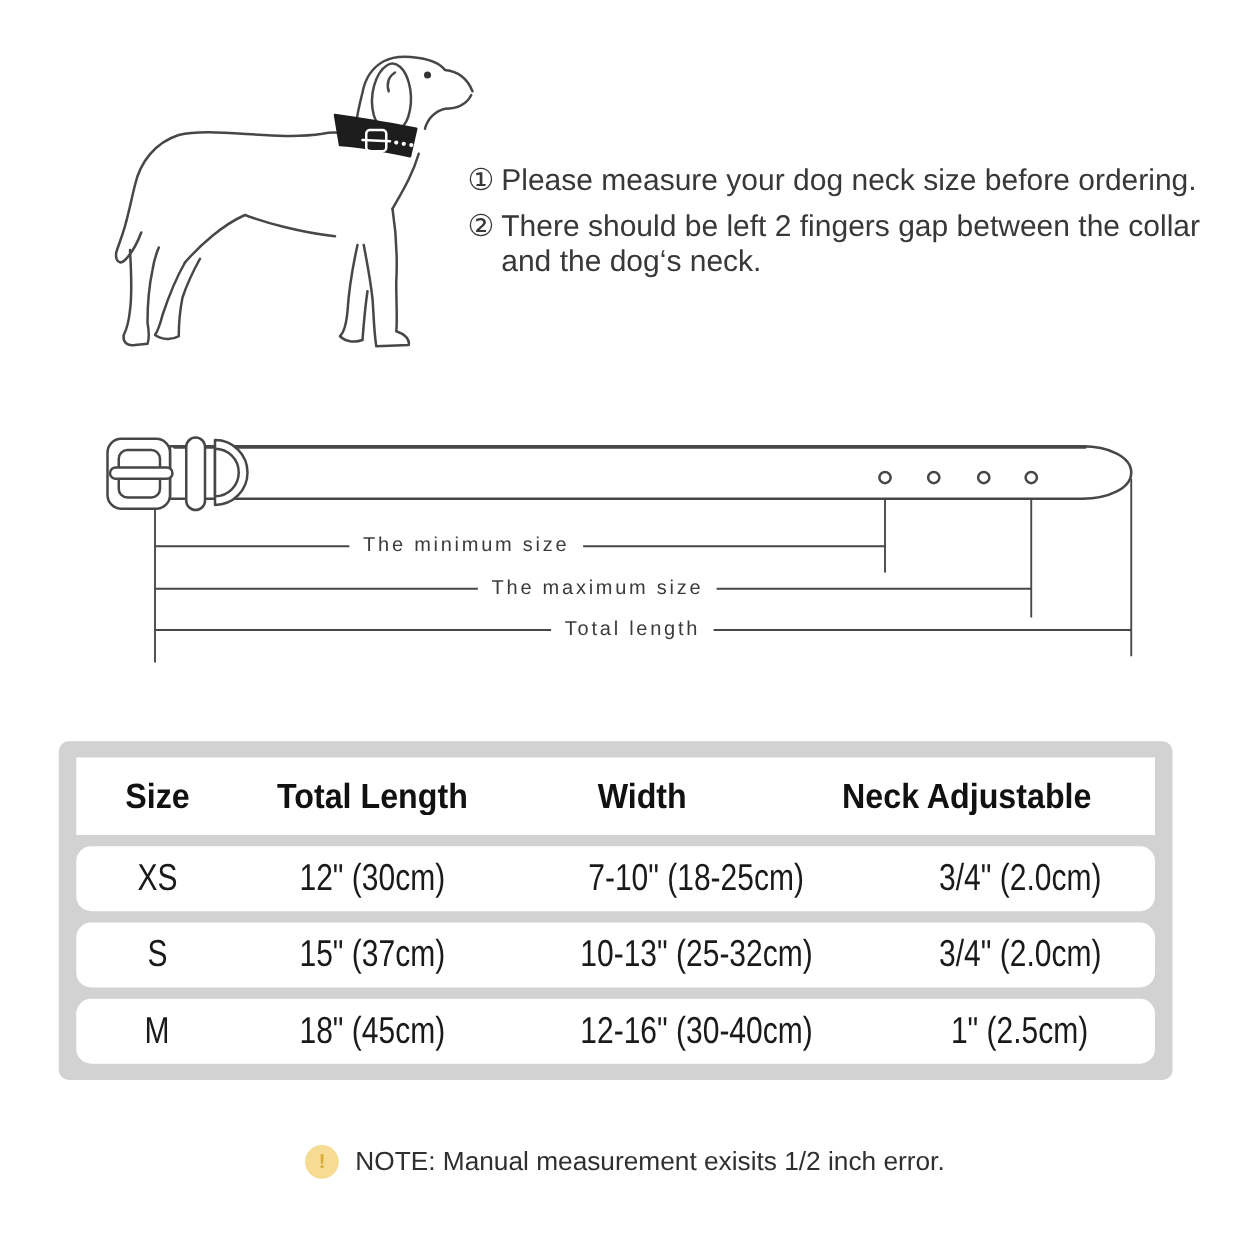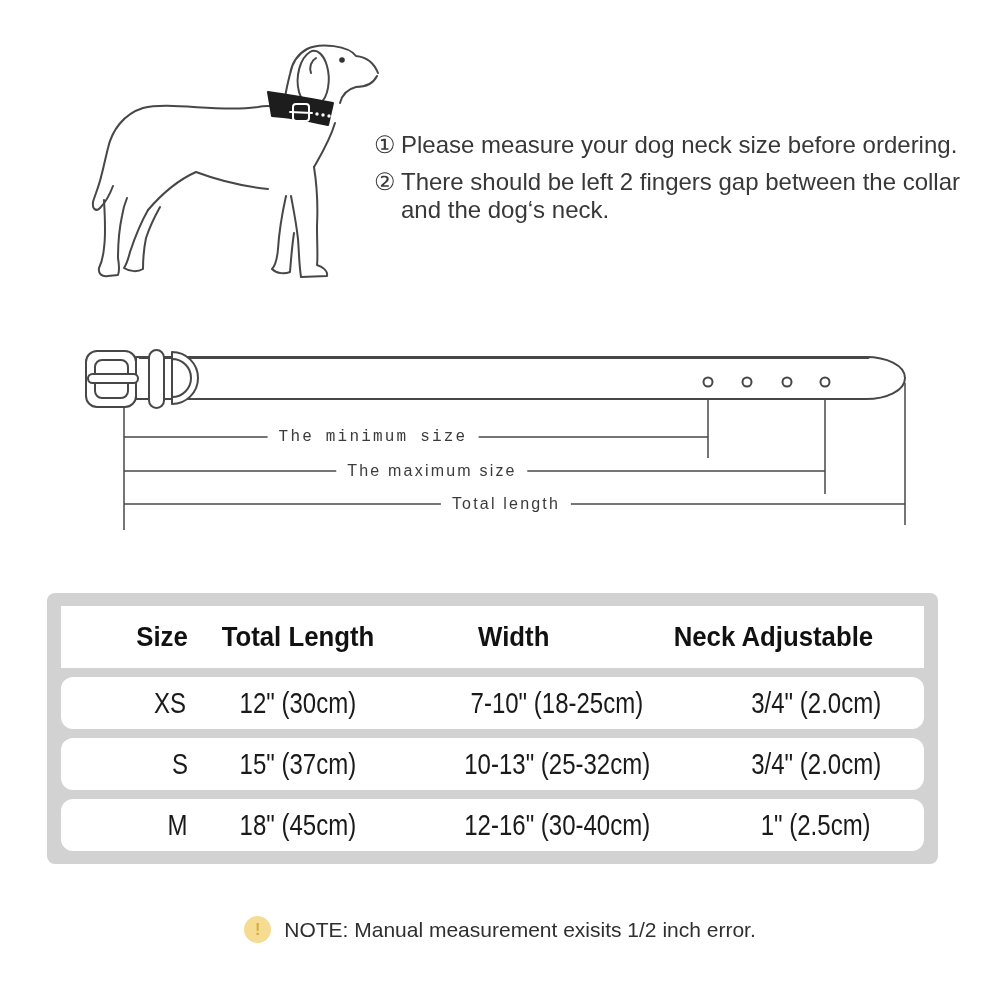--- a/index.html
+++ b/index.html
@@ -12,33 +12,33 @@
   
   .instructions { position:absolute; left:374px; top:131px; width:600px; z-index:2;
     color:#383838; font-size:24px; line-height:28px; }
   .instructions p { margin:0 0 9px 0; position:relative; padding-left:27px; }
   .instructions .marker { position:absolute; left:0; top:0; }
 
   
   .mlabel { position:absolute; z-index:2; background:#ffffff; padding:0 11px;
     font-size:16px; letter-spacing:2.2px; color:#3b3b3b; white-space:nowrap;
     transform:translate(-50%,-50%); }
-  #lbl-min   { left:373px; top:437px;font-family:Liberation Mono, monospace; }
-  #lbl-max   { left:432px; top:471px; }
+  #lbl-min   { left:373px; top:437px; }
+  #lbl-max   { left:478px; top:471px; }
   #lbl-total { left:506px; top:504px; }
 
   
   #size-table { position:absolute; left:47px; top:593px; width:891px; height:271px;
     box-sizing:border-box; background:#d2d2d2; border-radius:8px; padding:13px 14px; z-index:2; }
   .trow { background:#ffffff; display:flex; align-items:center; margin-bottom:9px; }
   .trow:last-child { margin-bottom:0; }
   .trow.header { height:62px; font-weight:bold; font-size:28px; color:#111111; }
   .trow.data   { height:52px; font-size:30px; color:#1a1a1a;border-radius:12px; }
   .tcell { text-align:center; }
-  .c1 { width:15%;text-align:right; } .c2 { width:25%; } .c3 { width:35%; } .c4 { width:25%; }
+  .c1 { width:15%; } .c2 { width:25%; } .c3 { width:35%; } .c4 { width:25%; }
   .trow.header .tcell span { display:inline-block; transform:scaleX(0.92); transform-origin:center; white-space:nowrap; }
   .trow.data   .tcell span { display:inline-block; transform:scaleX(0.80); transform-origin:center; white-space:nowrap; }
 
   
   #note { position:absolute; left:0; right:0; top:916px; z-index:2;
     display:flex; justify-content:center; align-items:center; gap:13px;
     font-size:21px; color:#2f2f2f; }
   #note .note-icon { width:27px; height:27px; border-radius:50%; background:#f5dc92;
     color:#d9ab3c; font-size:16px; font-weight:bold; display:flex;
     align-items:center; justify-content:center; flex:0 0 auto; }

